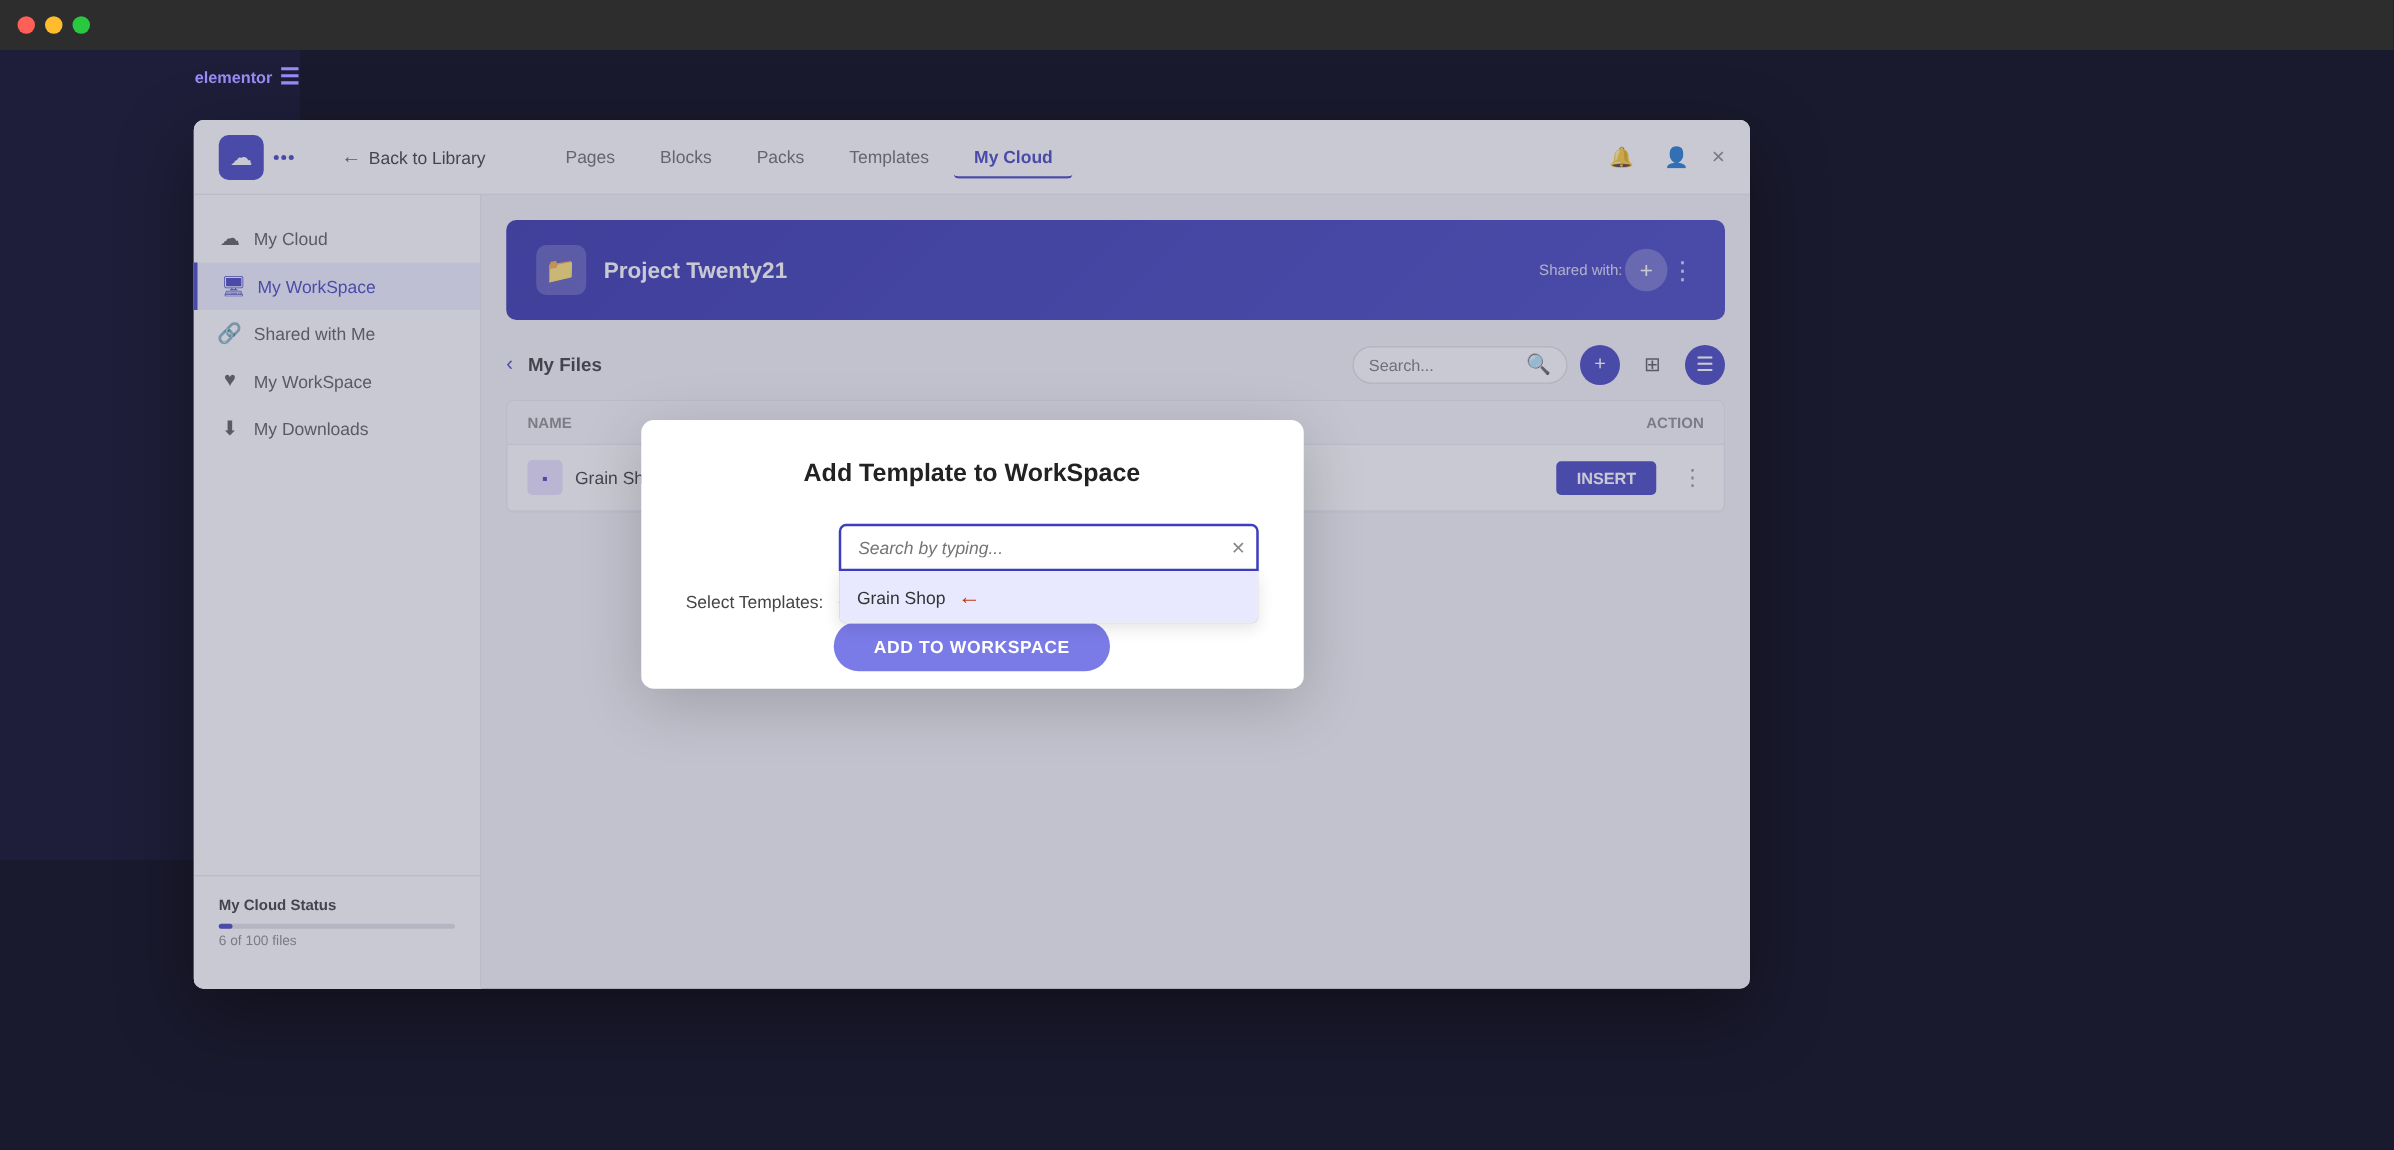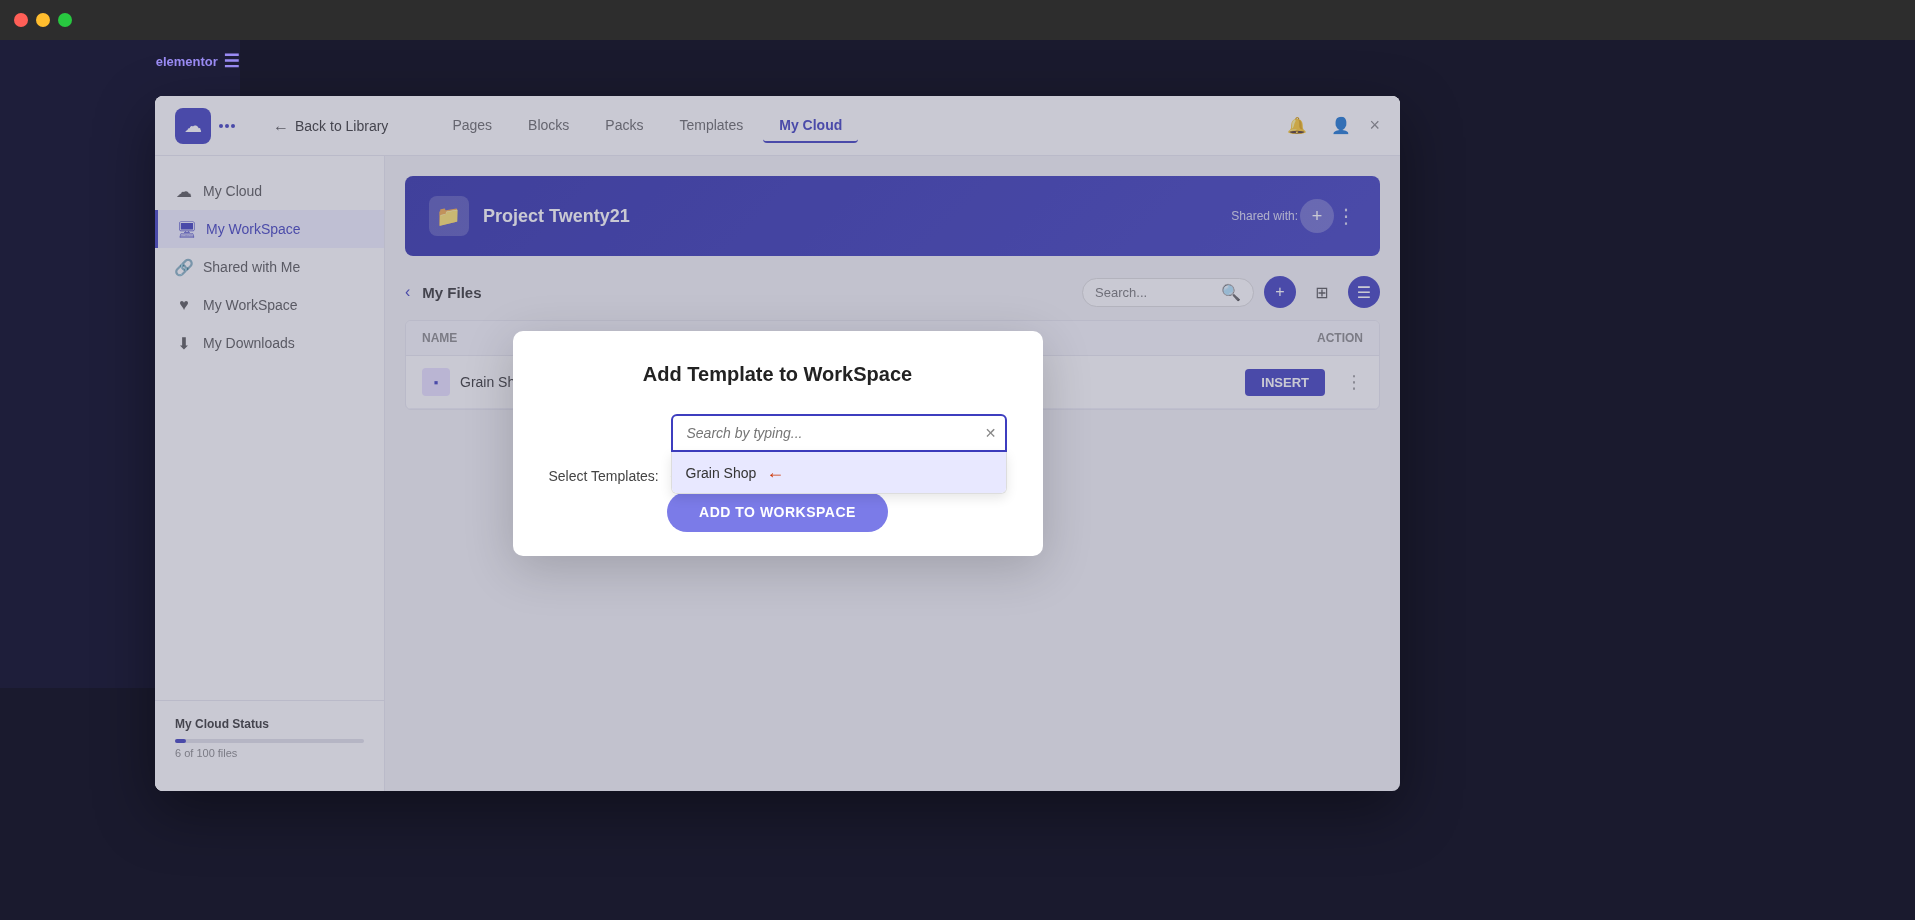--- a/index.html
+++ b/index.html
@@ -392,21 +392,21 @@
       background: rgba(100,100,130,0.35);
       display: flex;
       align-items: center;
       justify-content: center;
       z-index: 100;
     }
     .modal {
       background: #fff;
       border-radius: 10px;
       width: 530px;
-      padding: 32px 36px 24px;
+      padding: 32px 36px 14px;
       box-shadow: 0 12px 50px rgba(0,0,0,0.18);
       position: relative;
     }
     .modal-title {
       font-size: 20px;
       font-weight: 700;
       color: #222;
       text-align: center;
       margin-bottom: 28px;
     }

